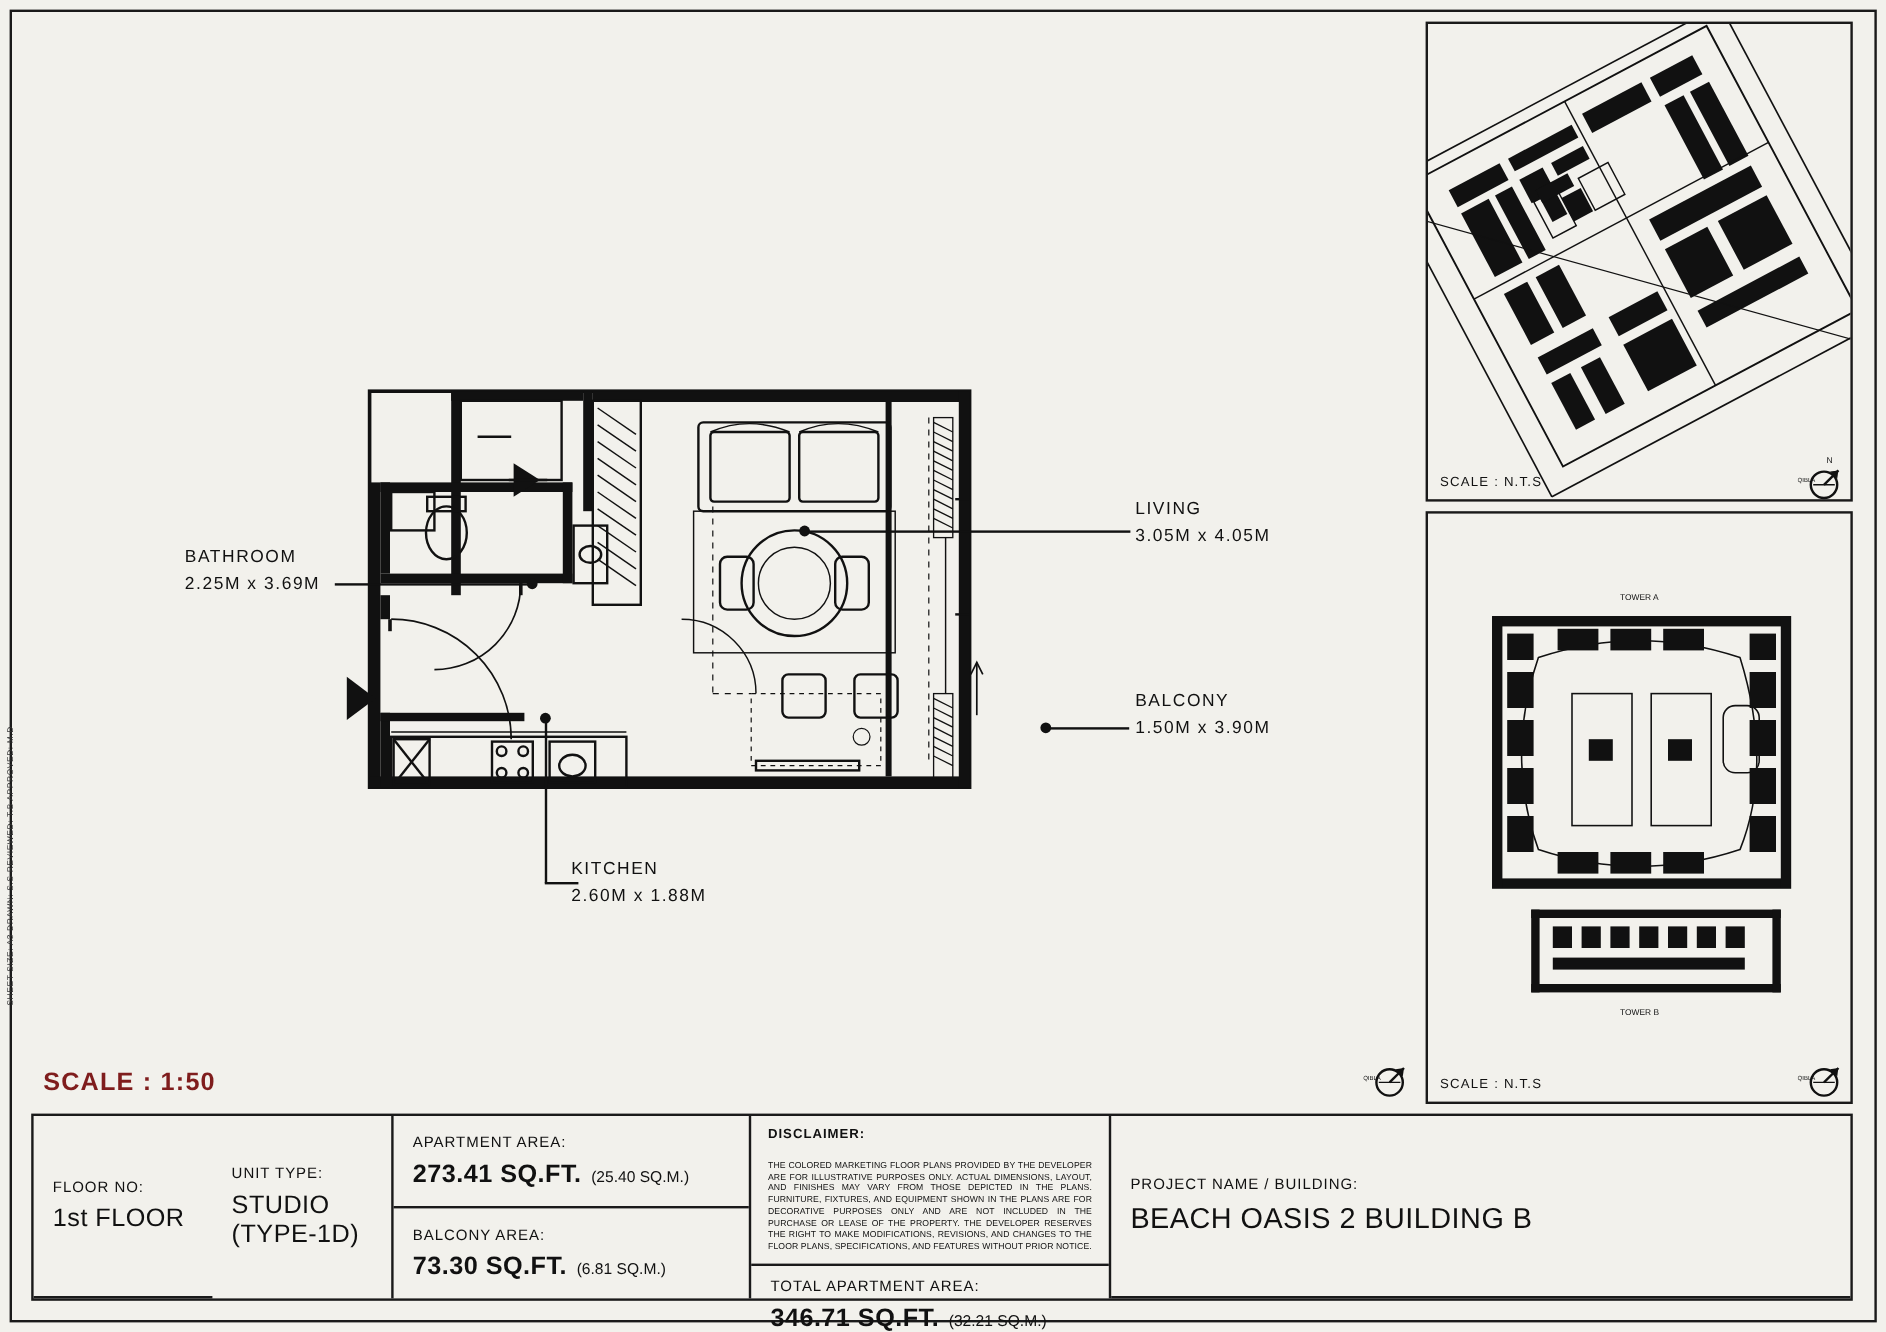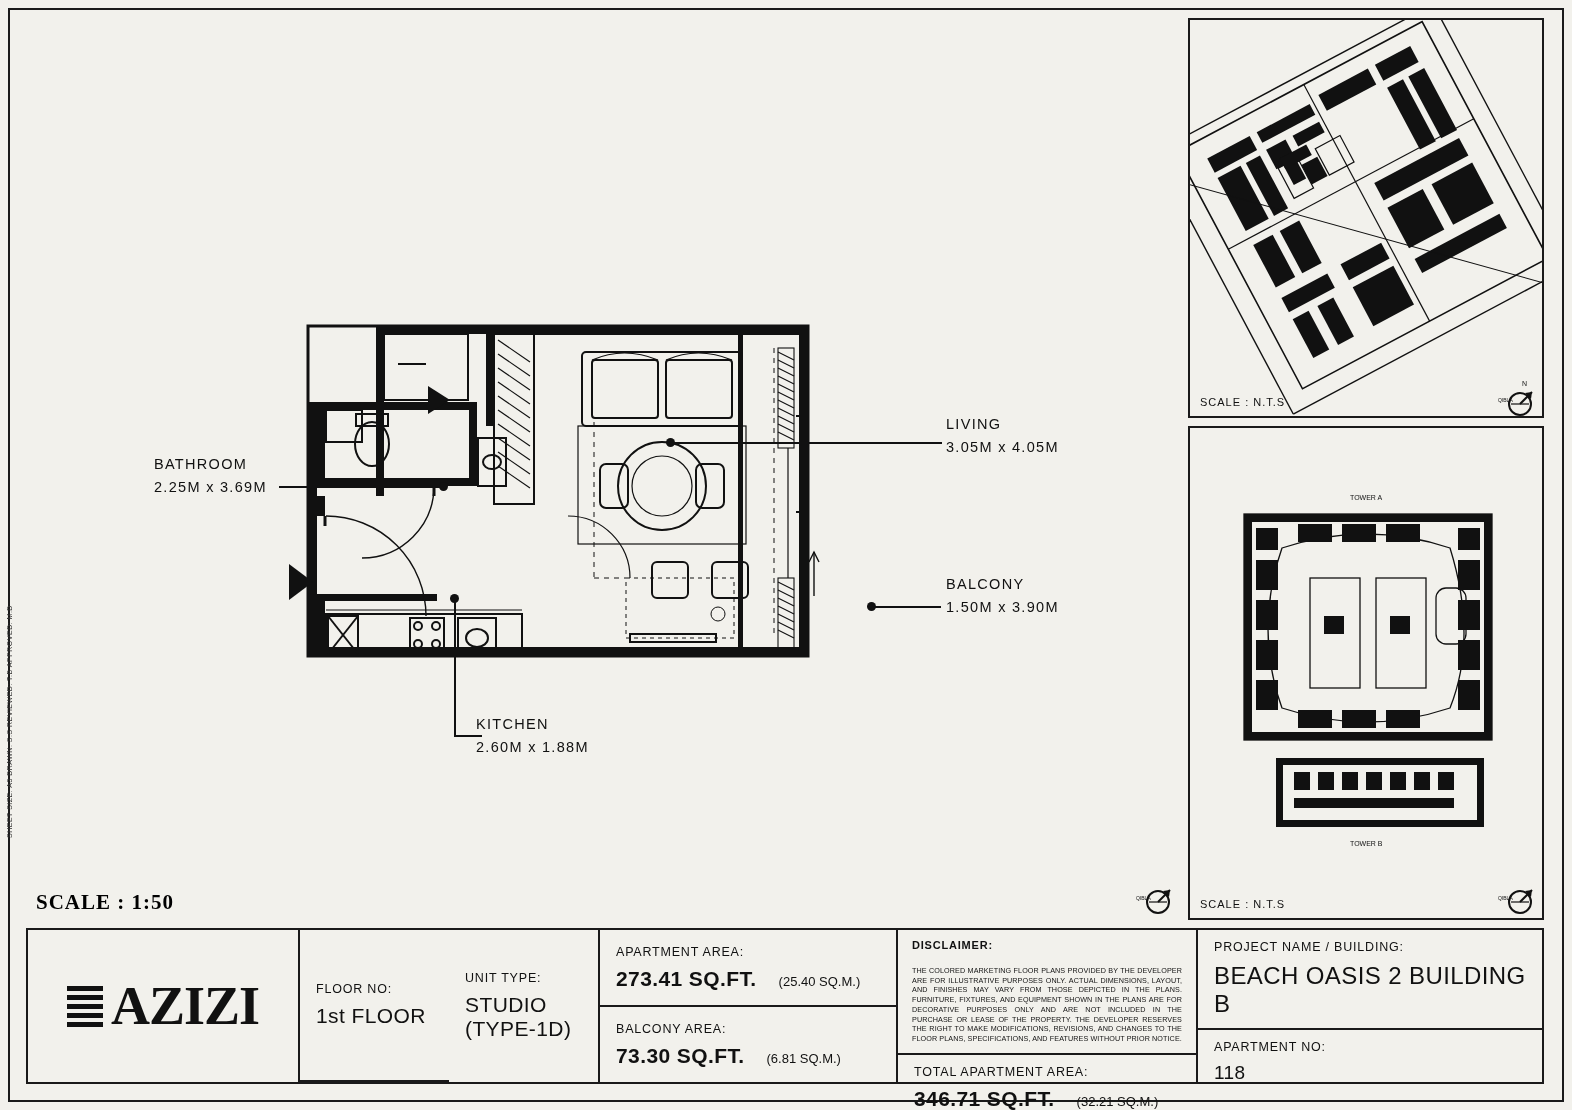--- a/index.html
+++ b/index.html
@@ -24,21 +24,21 @@
     transform-origin:0 0;
     font-size:7px;letter-spacing:.5px;color:#333;white-space:nowrap;
   }
   
   .plan-area{
     position:absolute;left:26px;top:18px;width:1154px;height:902px;
     box-sizing:border-box;
   }
   .scale-label{
     position:absolute;left:36px;top:890px;
-    font-size:21px;font-weight:bold;letter-spacing:1px;color:#000000;font-family:Liberation Serif, serif;
+    font-size:21px;font-weight:bold;letter-spacing:1px;color:#7f1d1d;
   }
   
   .compass{position:absolute;width:34px;height:34px;}
   .compass svg{display:block}
   
   .panel{
     position:absolute;border:2px solid #1a1a1a;box-sizing:border-box;background:#f2f1ec;
   }
   #panel-top{left:1188px;top:18px;width:356px;height:400px;}
   #panel-bottom{left:1188px;top:426px;width:356px;height:494px;}
@@ -56,21 +56,21 @@
   .tb-col:last-child{border-right:none;}
   .tb-floor{width:300px;display:flex;flex-direction:row;}
   .tb-area{width:298px;display:flex;flex-direction:column;}
   .tb-disc{width:300px;display:flex;flex-direction:column;}
   .tb-proj{flex:1;display:flex;flex-direction:column;}
   .cell{flex:1;padding:10px 16px;box-sizing:border-box;display:flex;flex-direction:column;justify-content:center;}
   .cell.top{border-bottom:2px solid #1a1a1a;}
   .cap{font-size:12.5px;letter-spacing:.8px;color:#111;margin-bottom:8px;}
   .val{font-size:21px;letter-spacing:.4px;color:#111;}
   .val-strong{font-weight:bold;}
-  .val-row{display:flex;align-items:baseline;gap:22px;}
+  .val-row{display:flex;align-items:baseline;gap:8px;}
   .val-sub{font-size:13px;color:#111;}
   .disc-body{font-size:7.2px;line-height:1.35;color:#111;text-align:justify;letter-spacing:.1px;margin-top:15px;}
   .disc-cell{padding:9px 14px;display:block;}
   .proj-name{font-size:24px;letter-spacing:.4px;}
   .apt-no{font-size:19px;}
   
   .logo-wrap{display:flex;align-items:center;gap:8px;}
   .logo-bars{display:flex;flex-direction:column;gap:4px;}
   .logo-bars i{display:block;width:36px;height:5px;background:#111;}
   .logo-text{font-size:54px;font-weight:bold;letter-spacing:-1px;color:#111;font-family:"Liberation Serif",serif;}
@@ -400,32 +400,20 @@
         <line x1="22" y1="22" x2="34" y2="10" stroke="#111" stroke-width="2"></line>
         <path d="M34 10 l-7 1 l6 6 z" fill="#111"></path>
         <line x1="13" y1="22" x2="31" y2="22" stroke="#111" stroke-width="1.2"></line>
         <text x="0" y="20" font-size="5" fill="#111" font-family="Liberation Sans, sans-serif">QIBLA</text>
       </svg>
     </div>
   </div>
 
   <div class="title-block">
 
-    <div class="tb-logo">
-      <div class="logo-wrap">
-        <span class="logo-bars">
-          <i></i>
-            <i></i>
-            <i></i>
-            <i></i>
-            <i></i>
-        </span>
-        <span class="logo-text">AZIZI</span>
-      </div>
-    </div>
 
     <div class="tb-col tb-floor">
       <div class="cell top">
         <div class="cap">FLOOR NO:</div>
         <div class="val">1st FLOOR</div>
       </div>
       <div class="cell">
         <div class="cap">UNIT TYPE:</div>
         <div class="val">STUDIO (TYPE-1D)</div>
       </div>
@@ -460,20 +448,16 @@
           <span class="val-sub">(32.21 SQ.M.)</span>
         </div>
       </div>
     </div>
 
     <div class="tb-col tb-proj">
       <div class="cell top">
         <div class="cap">PROJECT NAME / BUILDING:</div>
         <div class="val proj-name">BEACH OASIS 2 BUILDING B</div>
       </div>
-      <div class="cell">
-        <div class="cap">APARTMENT NO:</div>
-        <div class="val apt-no">118</div>
-      </div>
     </div>
 
   </div>
 </div>
 
 </body></html>

